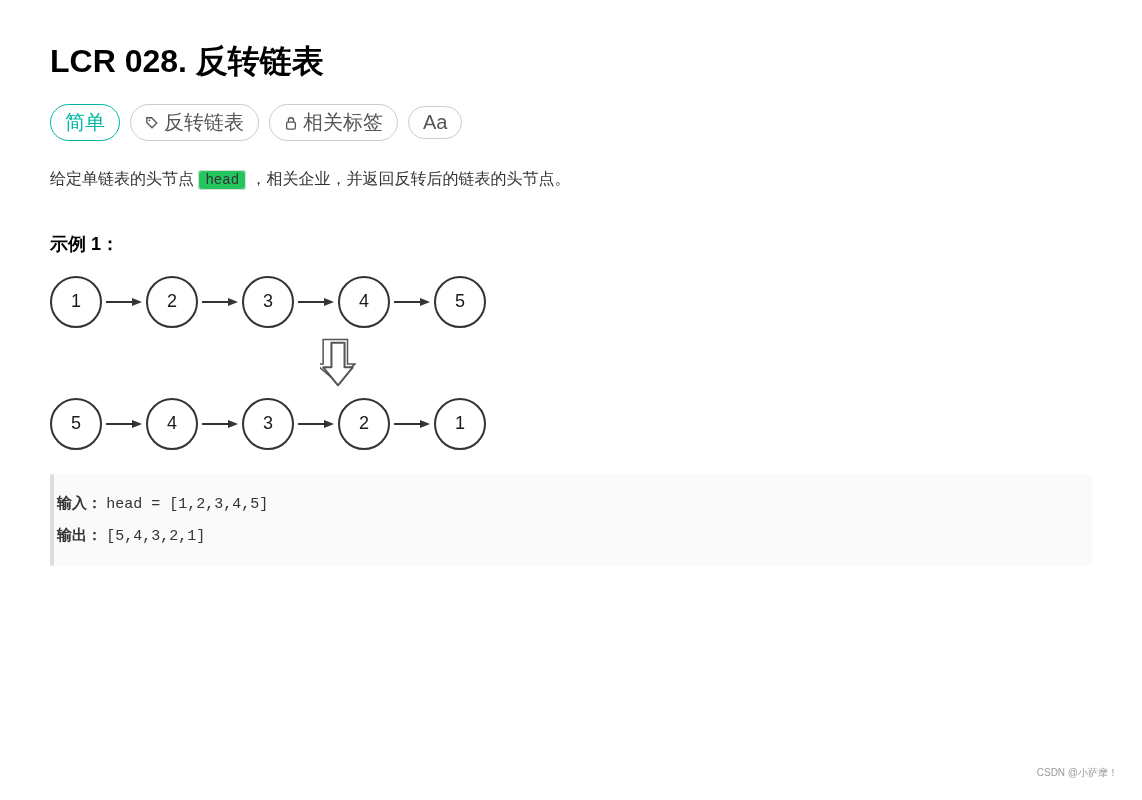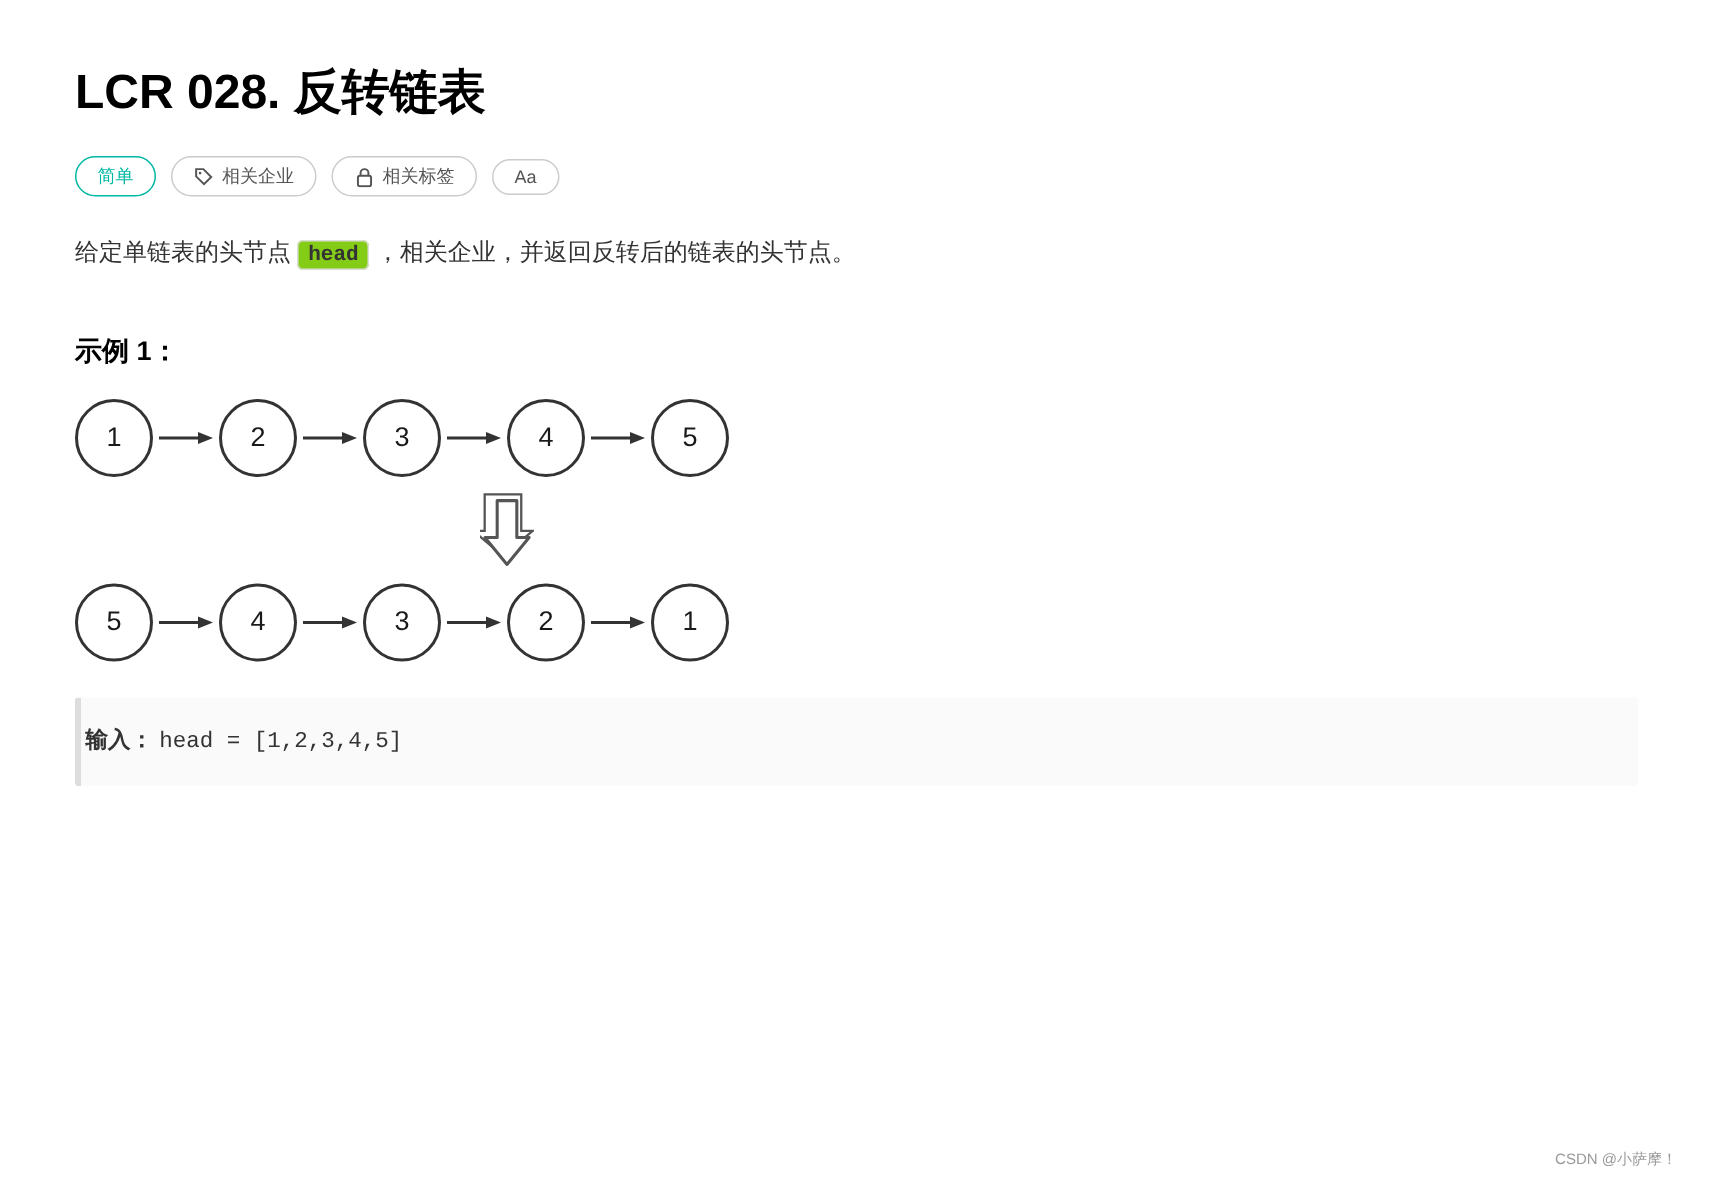--- a/index.html
+++ b/index.html
@@ -20,21 +20,21 @@
     .tags-row {
       display: flex;
       align-items: center;
       gap: 10px;
       margin-bottom: 24px;
     }
     .tag {
       border: 1px solid #ccc;
       border-radius: 20px;
       padding: 4px 14px;
-      font-size: 12px;
+      font-size: 20px;
       color: #555;
       display: flex;
       align-items: center;
       gap: 5px;
       justify-content: flex-end;
     }
     .tag.easy {
       color: #00b8a3;
       border-color: #00b8a3;
     }
@@ -42,28 +42,27 @@
       width: 14px;
       height: 14px;
     }
     .description {
       font-size: 16px;
       line-height: 1.8;
       margin-bottom: 32px;
       color: #333;
     }
     .description code {
-      background: #84cc16;
+      background: #22c55e;
       border: 1px solid #ddd;
       border-radius: 4px;
       padding: 1px 6px;
       font-family: "Courier New", monospace;
       font-size: 14px;
       color: #333;
-      font-weight: bold;
     }
     .example-title {
       font-size: 18px;
       font-weight: bold;
       margin-bottom: 20px;
       color: #000;
       margin-top: 38px;
     }
     .diagram-container {
       margin-bottom: 24px;
@@ -138,21 +137,21 @@
 
 <div class="tags-row">
   <div class="tag easy">
     <span>简单</span>
   </div>
   <div class="tag">
     <svg class="icon-svg" viewBox="0 0 16 16" fill="none" stroke="#555" stroke-width="1.5">
       <path d="M2 2h5.5l6 6-5.5 5.5-6-6V2z"></path>
       <circle cx="5" cy="5" r="1" fill="#555" stroke="none"></circle>
     </svg>
-    <span>相关企业</span>
+    <span>反转链表</span>
   </div>
   <div class="tag">
     <svg class="icon-svg" viewBox="0 0 16 16" fill="none" stroke="#555" stroke-width="1.5">
       <rect x="3" y="7" width="10" height="8" rx="1.5"></rect>
       <path d="M5 7V5a3 3 0 0 1 6 0v2"></path>
     </svg>
     <span>相关标签</span>
   </div>
   <div class="tag">
     <span>Aa</span>
@@ -265,15 +264,19 @@
       <span>1</span>
     </div>
   </div>
 </div>
 
 <div class="example-block">
   <div>
     <span class="label">输入：</span>
     <code>head = [1,2,3,4,5]</code>
   </div>
+  <div>
+    <span class="label">输出：</span>
+    <code>[5,4,3,2,1]</code>
+  </div>
 </div>
 
 <div class="watermark">CSDN @小萨摩！</div>
 
 </body></html>

